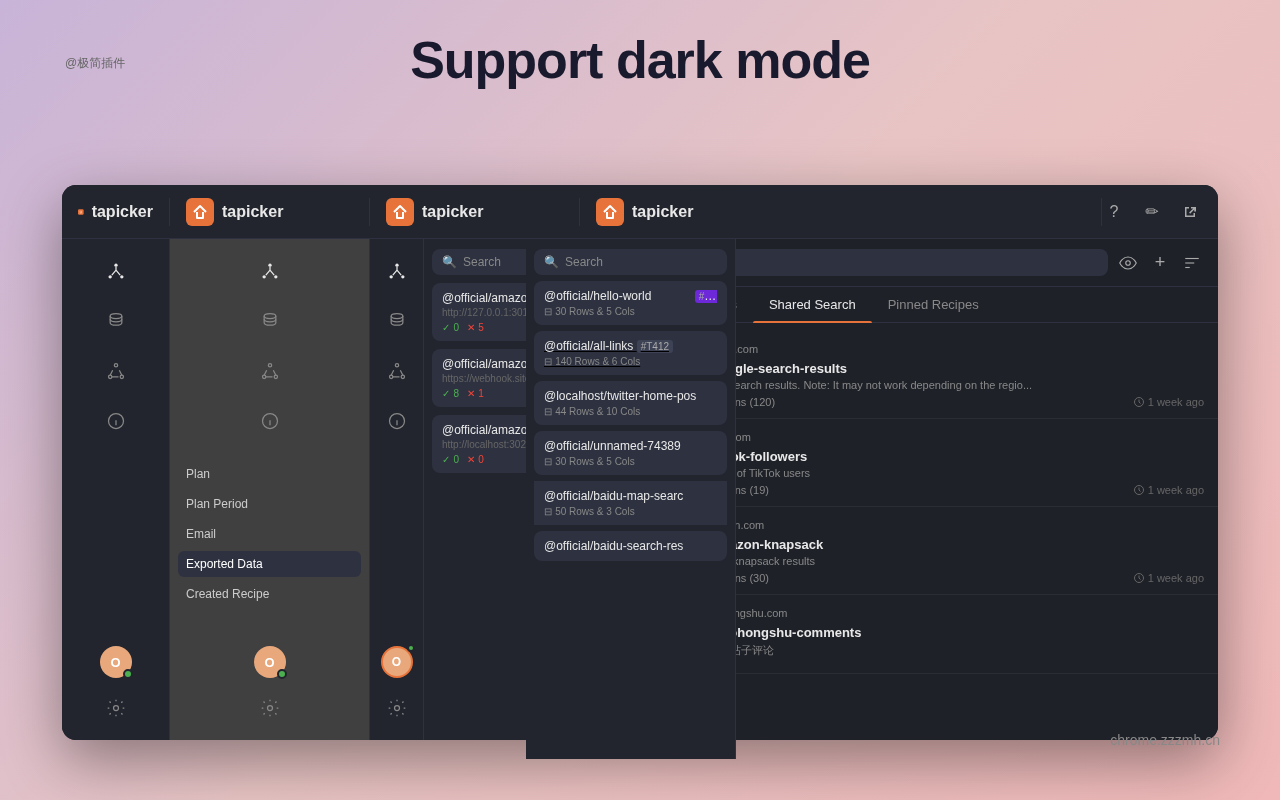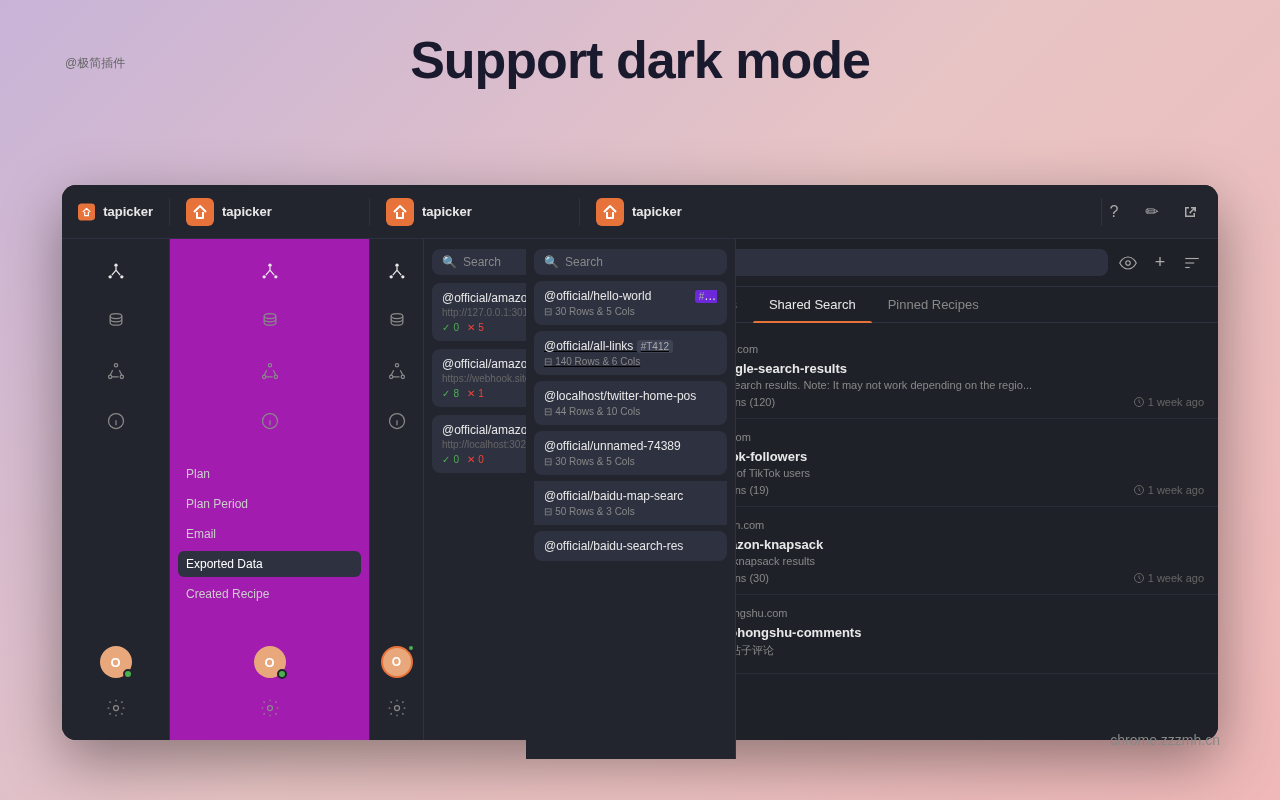--- a/index.html
+++ b/index.html
@@ -68,21 +68,21 @@
       padding: 0 16px;
       gap: 8px;
       border-right: 1px solid #2e3240;
     }
     .logo-section:last-child { border-right: none; }
     .logo-icon {
       width: 28px;
       height: 28px;
     }
     .logo-text {
-      font-size: 13px;
+      font-size: 16px;
       font-weight: 600;
       color: #e8e8e8;
     }
     .top-bar-right {
       margin-left: auto;
       display: flex;
       align-items: center;
       gap: 14px;
       padding-right: 16px;
     }
@@ -394,21 +394,21 @@
         <div style="position:absolute;bottom:-1px;right:-1px;width:10px;height:10px;border-radius:50%;background:#4caf50;border:2px solid #22252d;"></div>
       </div>
       <div class="sidebar-icon">
         <svg width="20" height="20" viewBox="0 0 24 24" fill="none" stroke="currentColor" stroke-width="1.5">
             <circle cx="12" cy="12" r="3"></circle>
             <path d="M12 2v2M12 20v2M4.22 4.22l1.42 1.42M18.36 18.36l1.42 1.42M2 12h2M20 12h2M4.22 19.78l1.42-1.42M18.36 5.64l1.42-1.42"></path>
           </svg>
       </div>
     </div>
 
-    <div style="width:200px; background:#a21caf; border-right:1px solid #2e3240; display:flex; flex-direction:column; align-items:center; padding:12px 0; gap:10px;">
+    <div style="width:200px; background:#404040; border-right:1px solid #2e3240; display:flex; flex-direction:column; align-items:center; padding:12px 0; gap:10px;">
       <div class="sidebar-icon active">
         <svg width="20" height="20" viewBox="0 0 24 24" fill="currentColor">
             <circle cx="12" cy="5" r="2"></circle>
             <circle cx="5" cy="19" r="2"></circle>
             <circle cx="19" cy="19" r="2"></circle>
             <path d="M12 7v4M12 11l-5 6M12 11l5 6" stroke="currentColor" stroke-width="1.5" fill="none"></path>
           </svg>
       </div>
       <div class="sidebar-icon">
         <svg width="20" height="20" viewBox="0 0 24 24" fill="none" stroke="currentColor" stroke-width="1.5">

